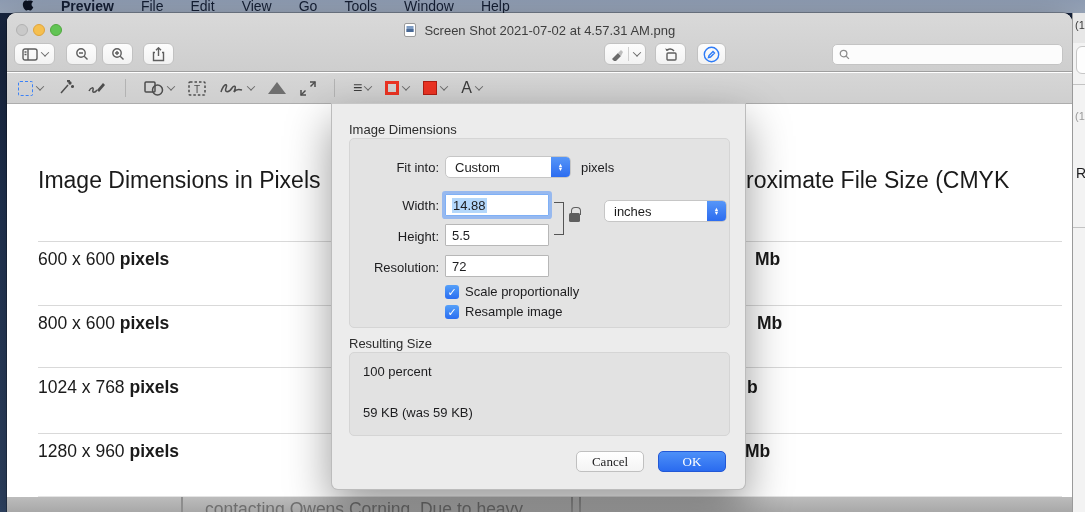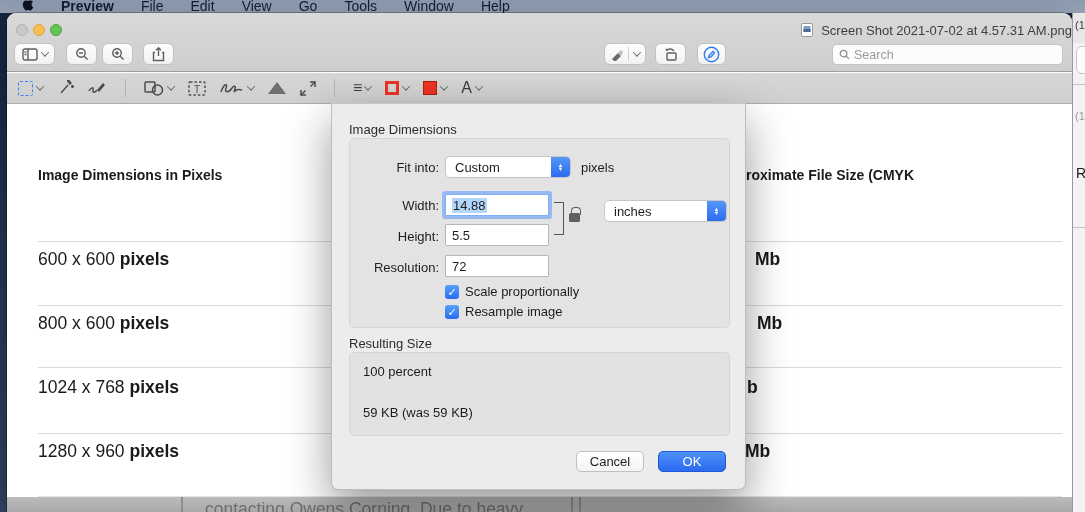--- a/index.html
+++ b/index.html
@@ -22,21 +22,21 @@
   .window { position:absolute; left:7px; top:13px; width:1065px; height:499px;
             border-radius:9px 9px 0 0; background:#fff; overflow:hidden;
             box-shadow:0 0 0 1px rgba(0,0,0,.25), 0 14px 40px rgba(0,0,0,.45); }
   .header { position:absolute; left:0; top:0; width:100%; height:59px;
             background:linear-gradient(180deg,#d9d9d9,#cecece);
             border-bottom:1px solid #9f9f9f; }
   .tl { position:absolute; top:11px; width:12px; height:12px; border-radius:50%; }
   .tl.close { left:9px;  background:#c9c9c9; border:1px solid #b2b2b2; }
   .tl.min   { left:26px; background:#f5bf4f; border:1px solid #dfa33c; }
   .tl.zoom  { left:43px; background:#61c454; border:1px solid #51a83f; }
-  .win-title { position:absolute; top:10px; left:0; width:100%; text-align:right;
+  .win-title { position:absolute; top:10px; left:0; width:100%; text-align:center;
                font-size:13px; color:#3e3e3e; }
   .win-title .doc-icon { display:inline-block; vertical-align:-2px; margin-right:5px; }
 
   .tb-btn { position:absolute; top:30px; height:22px; background:linear-gradient(180deg,#fdfdfd,#f2f2f2);
             border:1px solid #c2c2c2; border-radius:6px; display:flex; align-items:center;
             justify-content:center; color:#5e5e5e; }
   .tb-btn svg { stroke:#5e5e5e; fill:none; stroke-width:1.4; }
   .chev { display:inline-block; width:6px; height:6px; border-right:1.5px solid #6a6a6a;
           border-bottom:1.5px solid #6a6a6a; transform:rotate(45deg) translate(-1px,-1px); }
   .split-sep { width:1px; height:14px; background:#cfcfcf; margin:0 5px; }
@@ -59,21 +59,21 @@
   .lines-ic { font-size:16px; font-weight:bold; color:#3c3c3c; letter-spacing:-1px; }
   .border-sq { width:14px; height:14px; border:3.5px solid #ec3323; }
   .fill-sq { width:14px; height:14px; background:#ec3323; border:1px solid #b01d12; }
   .a-ic { font-size:16px; color:#3c3c3c; }
   .prism { width:0; height:0; border-left:9px solid transparent; border-right:9px solid transparent;
            border-bottom:12px solid #6f6f6f; }
 
   
   .content { position:absolute; left:0; top:91px; width:100%; height:393px; background:#fff; color:#1a1a1a; }
   .doc-h1 { position:absolute; left:31px; top:9px; font-size:22.5px; }
-  .col-h { position:absolute; top:63px; font-size:14px; font-weight:bold; }
+  .col-h { position:absolute; top:63px; font-size:23px; font-weight:normal; }
   .doc-hr { position:absolute; left:31px; width:1024px; height:1px; background:#d9d9d9; }
   .t-row { position:absolute; left:31px; font-size:17.5px; }
   .t-frag { position:absolute; font-size:17.5px; font-weight:bold; }
   .b { font-weight:bold; }
 
   
   .pagegap { position:absolute; left:0; top:484px; width:100%; height:15px;
              background:linear-gradient(180deg,#bcbcbc,#a8a8a8); overflow:hidden; }
   .pagegap .gap-text { position:absolute; left:198px; top:2px; font-size:17.5px; color:#6e6e6e; }
   .gap-line { position:absolute; top:0; width:1.5px; height:15px; background:#8d8d8d; }
@@ -113,21 +113,21 @@
   .lock { position:absolute; left:237px; top:109px; width:11px; height:9px;
           background:#5f5f5f; border-radius:1.5px; }
   .lock:before { content:""; position:absolute; left:1.5px; top:-6px; width:8px; height:7px;
                  border:1.6px solid #5f5f5f; border-bottom:none; border-radius:4px 4px 0 0; }
   .cbx-row { position:absolute; left:113px; display:flex; align-items:center; gap:6px; }
   .cbx { width:14px; height:14px; border-radius:3px; background:linear-gradient(180deg,#55a0f9,#2a6df1);
          color:#fff; font-size:11px; line-height:14px; text-align:center; }
   .resultbox { position:absolute; left:17px; top:248px; width:381px; height:84px;
                background:#e2e2e2; border:1px solid #d5d5d5; border-radius:5px; }
   .btn { position:absolute; top:347px; width:68px; height:21px; border-radius:5px;
-         font-size:13px; text-align:center; line-height:20px; }
+         font-size:13px; text-align:center; line-height:20px;font-family:Liberation Serif, serif; }
   .btn.cancel { left:244px; background:linear-gradient(180deg,#ffffff,#f4f4f4);
                 border:1px solid #c0c0c0; color:#1d1d1f; }
   .btn.ok { left:326px; background:linear-gradient(180deg,#4d90f8,#2a6bef);
             border:1px solid #2258d6; color:#fff; }
 </style>
 </head>
 <body>
 
 <div class="screen">
 
@@ -212,21 +212,20 @@
             <circle cx="8.5" cy="8.5" r="7.2" stroke="#2e7bf6"></circle>
             <path d="M5.5 11.5 L6 9.5 L10 5.5 L11.5 7 L7.5 11 Z" stroke="#2e7bf6"></path>
           </svg>
       </div>
 
       <div class="search-field">
         <span><svg width="11" height="11" viewBox="0 0 12 12">
               <circle cx="5" cy="5" r="3.6" stroke="#8d8d8d" fill="none" stroke-width="1.4"></circle>
               <line x1="7.8" y1="7.8" x2="10.8" y2="10.8" stroke="#8d8d8d" stroke-width="1.4"></line>
             </svg></span>
-        <input type="text" placeholder="Search" style="">
       </div>
     </div>
 
     <div class="markupbar">
       <span class="mk">
           <span class="sel-rect"></span>
           <span class="chev"></span>
         </span>
       <span class="mk">
           <svg width="17" height="16" viewBox="0 0 17 16">

